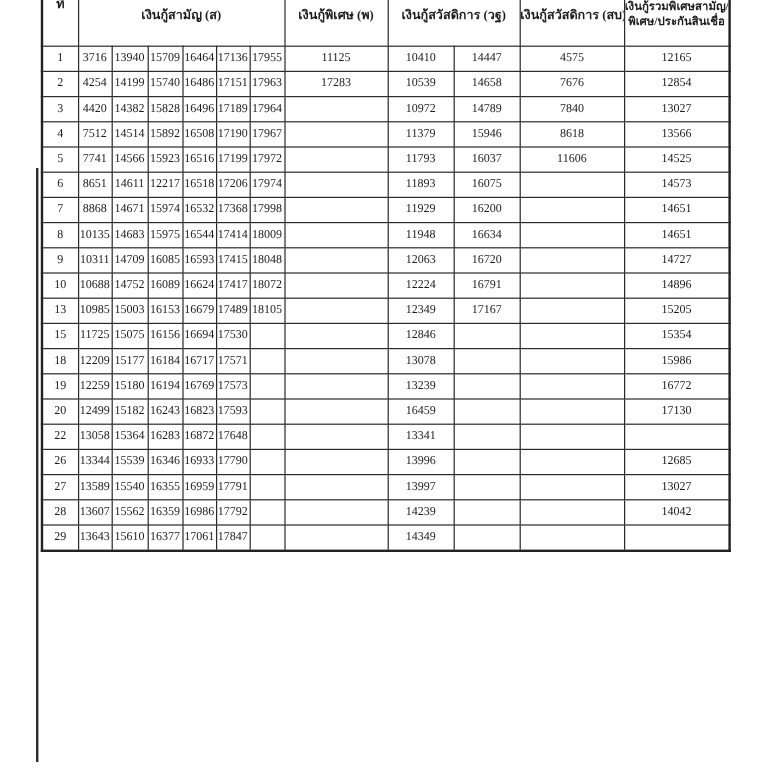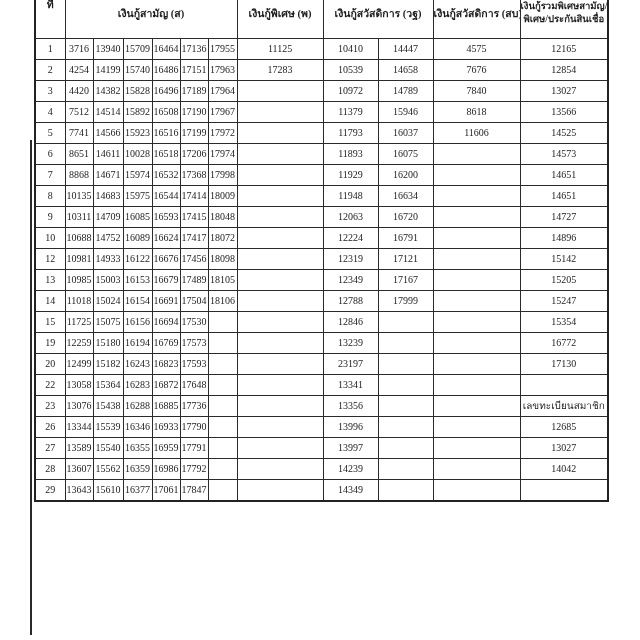--- a/index.html
+++ b/index.html
@@ -176,21 +176,21 @@
           <td></td>
           <td>11793</td>
           <td>16037</td>
           <td>11606</td>
           <td>14525</td>
         </tr>
         <tr>
           <td>6</td>
           <td>8651</td>
           <td>14611</td>
-          <td>10028</td>
+          <td>12217</td>
           <td>16518</td>
           <td>17206</td>
           <td>17974</td>
           <td></td>
           <td>11893</td>
           <td>16075</td>
           <td></td>
           <td>14573</td>
         </tr>
         <tr>
@@ -243,76 +243,62 @@
           <td>16624</td>
           <td>17417</td>
           <td>18072</td>
           <td></td>
           <td>12224</td>
           <td>16791</td>
           <td></td>
           <td>14896</td>
         </tr>
         <tr>
-          <td>12</td>
-          <td>10981</td>
-          <td>14933</td>
-          <td>16122</td>
-          <td>16676</td>
-          <td>17456</td>
-          <td>18098</td>
-          <td></td>
-          <td>12319</td>
-          <td>17121</td>
-          <td></td>
-          <td>15142</td>
-        </tr>
-        <tr>
           <td>13</td>
           <td>10985</td>
           <td>15003</td>
           <td>16153</td>
           <td>16679</td>
           <td>17489</td>
           <td>18105</td>
           <td></td>
           <td>12349</td>
           <td>17167</td>
           <td></td>
           <td>15205</td>
         </tr>
         <tr>
-          <td>14</td>
-          <td>11018</td>
-          <td>15024</td>
-          <td>16154</td>
-          <td>16691</td>
-          <td>17504</td>
-          <td>18106</td>
-          <td></td>
-          <td>12788</td>
-          <td>17999</td>
-          <td></td>
-          <td>15247</td>
-        </tr>
-        <tr>
           <td>15</td>
           <td>11725</td>
           <td>15075</td>
           <td>16156</td>
           <td>16694</td>
           <td>17530</td>
           <td></td>
           <td></td>
           <td>12846</td>
           <td></td>
           <td></td>
           <td>15354</td>
         </tr>
         <tr>
+          <td>18</td>
+          <td>12209</td>
+          <td>15177</td>
+          <td>16184</td>
+          <td>16717</td>
+          <td>17571</td>
+          <td></td>
+          <td></td>
+          <td>13078</td>
+          <td></td>
+          <td></td>
+          <td>15986</td>
+        </tr>
+        <tr>
           <td>19</td>
           <td>12259</td>
           <td>15180</td>
           <td>16194</td>
           <td>16769</td>
           <td>17573</td>
           <td></td>
           <td></td>
           <td>13239</td>
           <td></td>
@@ -321,54 +307,40 @@
         </tr>
         <tr>
           <td>20</td>
           <td>12499</td>
           <td>15182</td>
           <td>16243</td>
           <td>16823</td>
           <td>17593</td>
           <td></td>
           <td></td>
-          <td>23197</td>
+          <td>16459</td>
           <td></td>
           <td></td>
           <td>17130</td>
         </tr>
         <tr>
           <td>22</td>
           <td>13058</td>
           <td>15364</td>
           <td>16283</td>
           <td>16872</td>
           <td>17648</td>
           <td></td>
           <td></td>
           <td>13341</td>
           <td></td>
           <td></td>
           <td></td>
         </tr>
         <tr>
-          <td>23</td>
-          <td>13076</td>
-          <td>15438</td>
-          <td>16288</td>
-          <td>16885</td>
-          <td>17736</td>
-          <td></td>
-          <td></td>
-          <td>13356</td>
-          <td></td>
-          <td></td>
-          <td>เลขทะเบียนสมาชิก</td>
-        </tr>
-        <tr>
           <td>26</td>
           <td>13344</td>
           <td>15539</td>
           <td>16346</td>
           <td>16933</td>
           <td>17790</td>
           <td></td>
           <td></td>
           <td>13996</td>
           <td></td>

